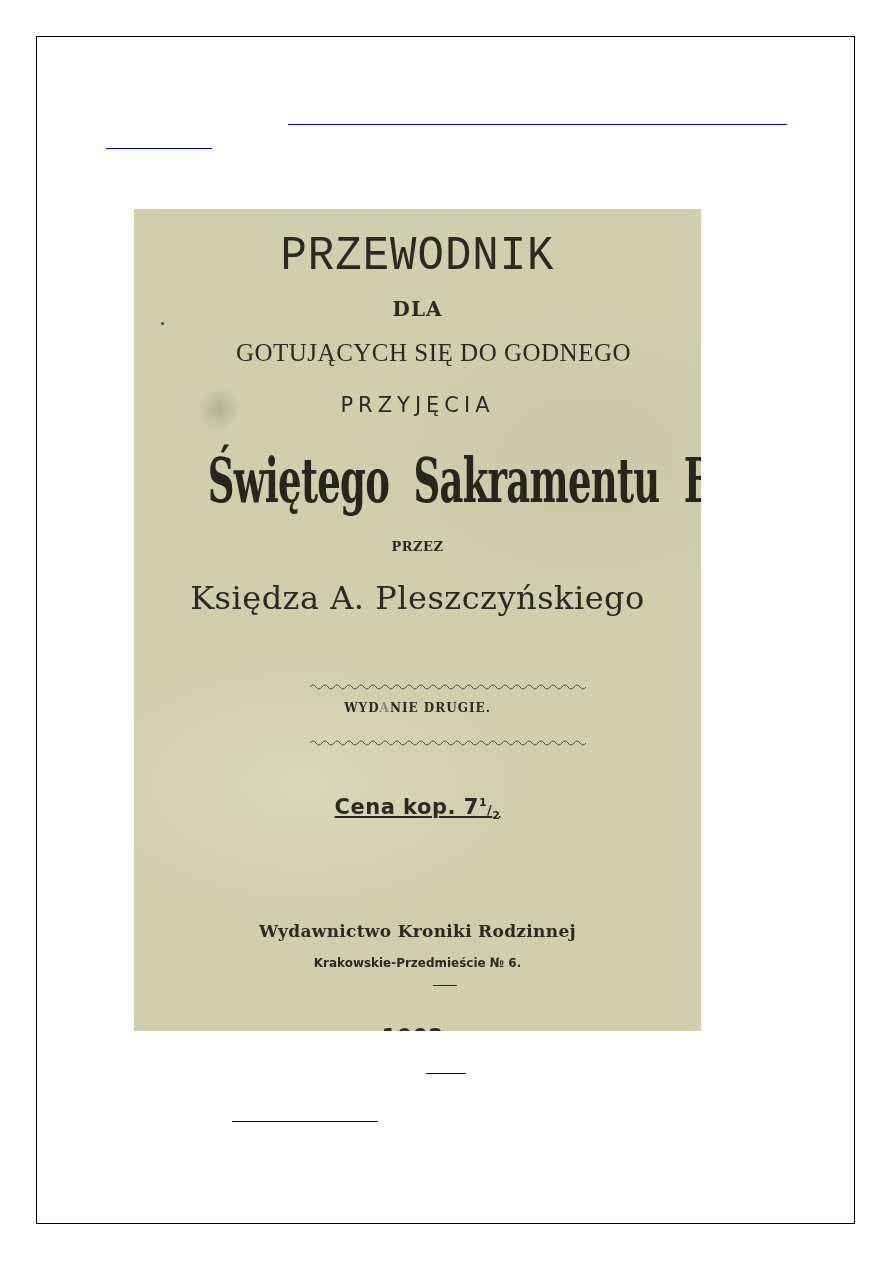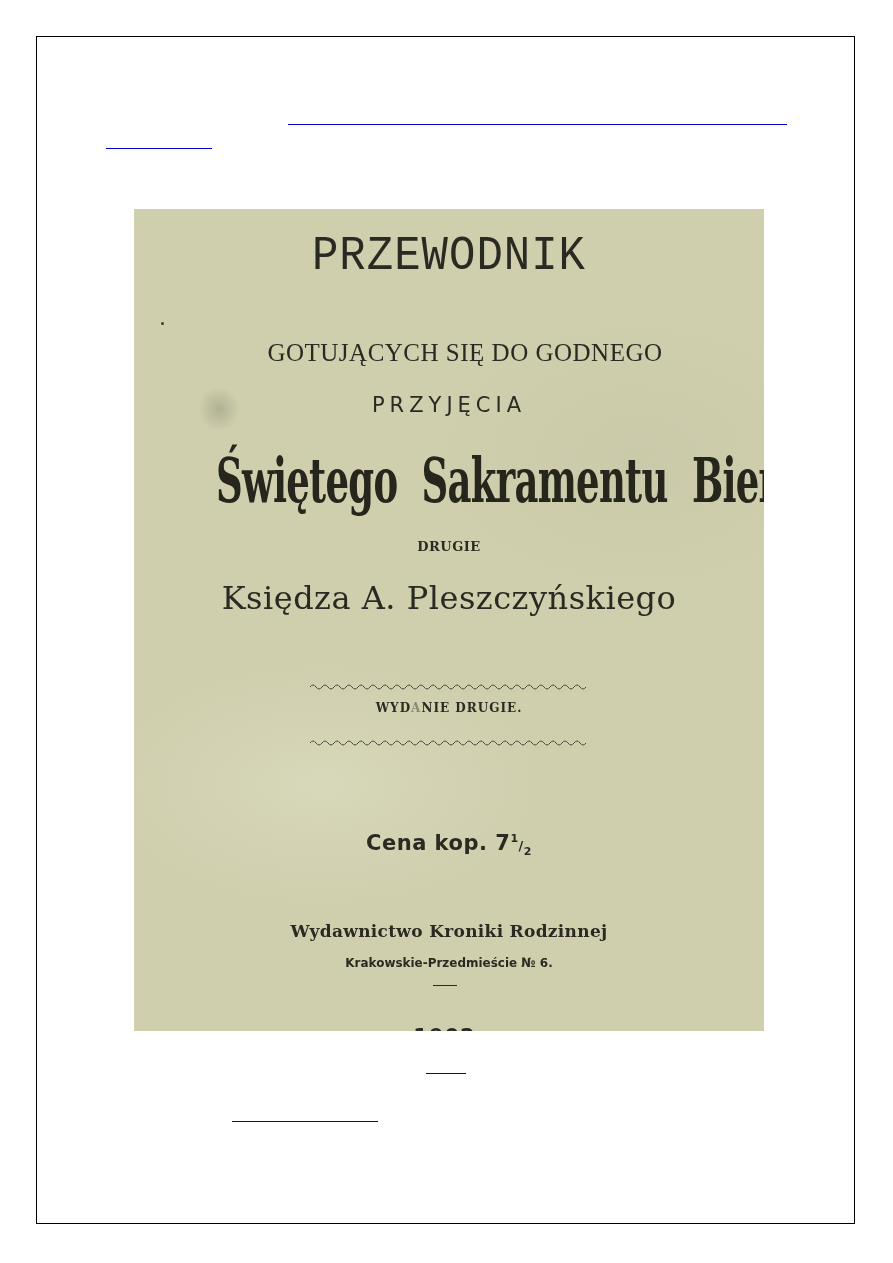--- a/index.html
+++ b/index.html
@@ -2,21 +2,21 @@
 <html><head>
 <meta charset="utf-8">
 <style>
   html, body { margin: 0; padding: 0; background: #ffffff; }
   body { width: 893px; height: 1263px; position: relative; overflow: hidden; font-family: "Liberation Serif", serif; }
 
   .page-frame { position: absolute; left: 36px; top: 36px; width: 819px; height: 1188px; border: 1px solid #000; box-sizing: border-box; }
 
   .link-line { position: absolute; height: 0; border-bottom: 1px solid #0000cc; display: block; text-decoration: none; }
 
-  .cover { position: absolute; left: 134px; top: 209px; width: 630px; height: 822px;
+  .cover { position: absolute; left: 134px; top: 209px; width: 567px; height: 822px;
            background: #cfcfae;
            background-image:
              radial-gradient(ellipse 30px 32px at 85px 200px, rgba(120,120,100,0.35), rgba(120,120,100,0) 70%),
              radial-gradient(ellipse 320px 180px at 30% 70%, rgba(255,255,240,0.18), rgba(255,255,240,0) 70%),
              radial-gradient(ellipse 300px 200px at 80% 30%, rgba(180,180,150,0.18), rgba(180,180,150,0) 70%);
            color: #2a2a22; overflow: hidden; }
   .cover .line { position: absolute; left: 0; width: 100%; text-align: center; white-space: nowrap; }
 
   .l-title { top: 22px; font-family: "Liberation Mono", monospace; font-size: 44px; letter-spacing: 1px; font-weight: normal; transform: scaleY(1.1); }
   .l-dla { top: 88px; font-family: "DejaVu Serif", serif; font-weight: bold; font-size: 20px; letter-spacing: 1px; }
@@ -24,21 +24,21 @@
   .l-przyj { top: 184px; font-family: "DejaVu Sans", sans-serif; font-weight: normal; font-size: 21px; letter-spacing: 5px; }
   .l-sw { top: 234px; font-family: "DejaVu Serif", serif; font-weight: bold; font-size: 50px; letter-spacing: -1px; transform: scaleX(0.74) scaleY(1.25); transform-origin: center top; color: #26261d; }
   .l-przez { top: 330px; font-family: "DejaVu Serif", serif; font-weight: bold; font-size: 13px; letter-spacing: 0.5px; }
   .l-ksiedza { top: 370px; font-family: "DejaVu Serif", serif; font-size: 32px; letter-spacing: 0.5px; }
 
   .wavy { position: absolute; left: 176px; width: 276px; height: 8px; }
   .wavy svg { display: block; }
   .l-wyd { top: 492px; font-family: "DejaVu Serif", serif; font-weight: bold; font-size: 12px; letter-spacing: 1px; }
   .l-wyd .faded { color: #8a8a74; }
 
-  .l-cena { top: 622px; font-family: "DejaVu Sans", sans-serif; font-weight: bold; font-size: 21px; letter-spacing: 0.5px; }
+  .l-cena { top: 586px; font-family: "DejaVu Sans", sans-serif; font-weight: bold; font-size: 21px; letter-spacing: 0.5px; text-decoration: underline; }
   .l-cena sup { font-size: 11px; }
   .l-cena sub { font-size: 11px; }
 
   .l-warszawa { top: 668px; font-family: "Liberation Serif", serif; font-size: 27px; letter-spacing: 2px; }
   .l-wydawn { top: 712px; font-family: "DejaVu Serif", serif; font-weight: bold; font-size: 17px; letter-spacing: 0.3px; }
   .l-krak { top: 746px; font-family: "DejaVu Sans", sans-serif; font-weight: bold; font-size: 13px; transform: scaleX(0.92); }
   .dash { position: absolute; left: 299px; top: 776px; width: 24px; height: 0; border-top: 1.5px solid #2a2a22; }
   .l-year { top: 816px; font-family: "DejaVu Sans", sans-serif; font-weight: bold; font-size: 21px; letter-spacing: 1px; }
 
   .speck { position: absolute; width: 3px; height: 3px; border-radius: 50%; background: #3a3a30; }
@@ -48,24 +48,25 @@
 
 <div class="page-frame"></div>
 
 <a class="link-line" style="left:288px; top:124px; width:499px;"></a>
 <a class="link-line" style="left:106px; top:148px; width:106px;"></a>
 
 <div class="cover">
   <span class="speck" style="left:27px; top:113px;"></span>
 
   <div class="line l-title">PRZEWODNIK</div>
+  <div class="line l-dla">DLA</div>
   <div class="line l-gotuj">GOTUJĄCYCH SIĘ DO GODNEGO</div>
   <div class="line l-przyj">PRZYJĘCIA</div>
   <div class="line l-sw" style="white-space:pre;">Świętego  Sakramentu  Bierzmowania</div>
-  <div class="line l-przez">DRUGIE</div>
+  <div class="line l-przez">PRZEZ</div>
   <div class="line l-ksiedza">Księdza A. Pleszczyńskiego</div>
 
   <div class="wavy" style="top:474px;">
     <svg width="276" height="8" viewBox="0 0 276 8">
       <path d="M0 4 Q3 0 6 4 T12 4 T18 4 T24 4 T30 4 T36 4 T42 4 T48 4 T54 4 T60 4 T66 4 T72 4 T78 4 T84 4 T90 4 T96 4 T102 4 T108 4 T114 4 T120 4 T126 4 T132 4 T138 4 T144 4 T150 4 T156 4 T162 4 T168 4 T174 4 T180 4 T186 4 T192 4 T198 4 T204 4 T210 4 T216 4 T222 4 T228 4 T234 4 T240 4 T246 4 T252 4 T258 4 T264 4 T270 4 T276 4" fill="none" stroke="#4a4a3c" stroke-width="1"></path>
     </svg>
   </div>
   <div class="line l-wyd">
     <span>WYD</span><span class="faded">A</span><span>NIE DRUGIE.</span>
   </div>

